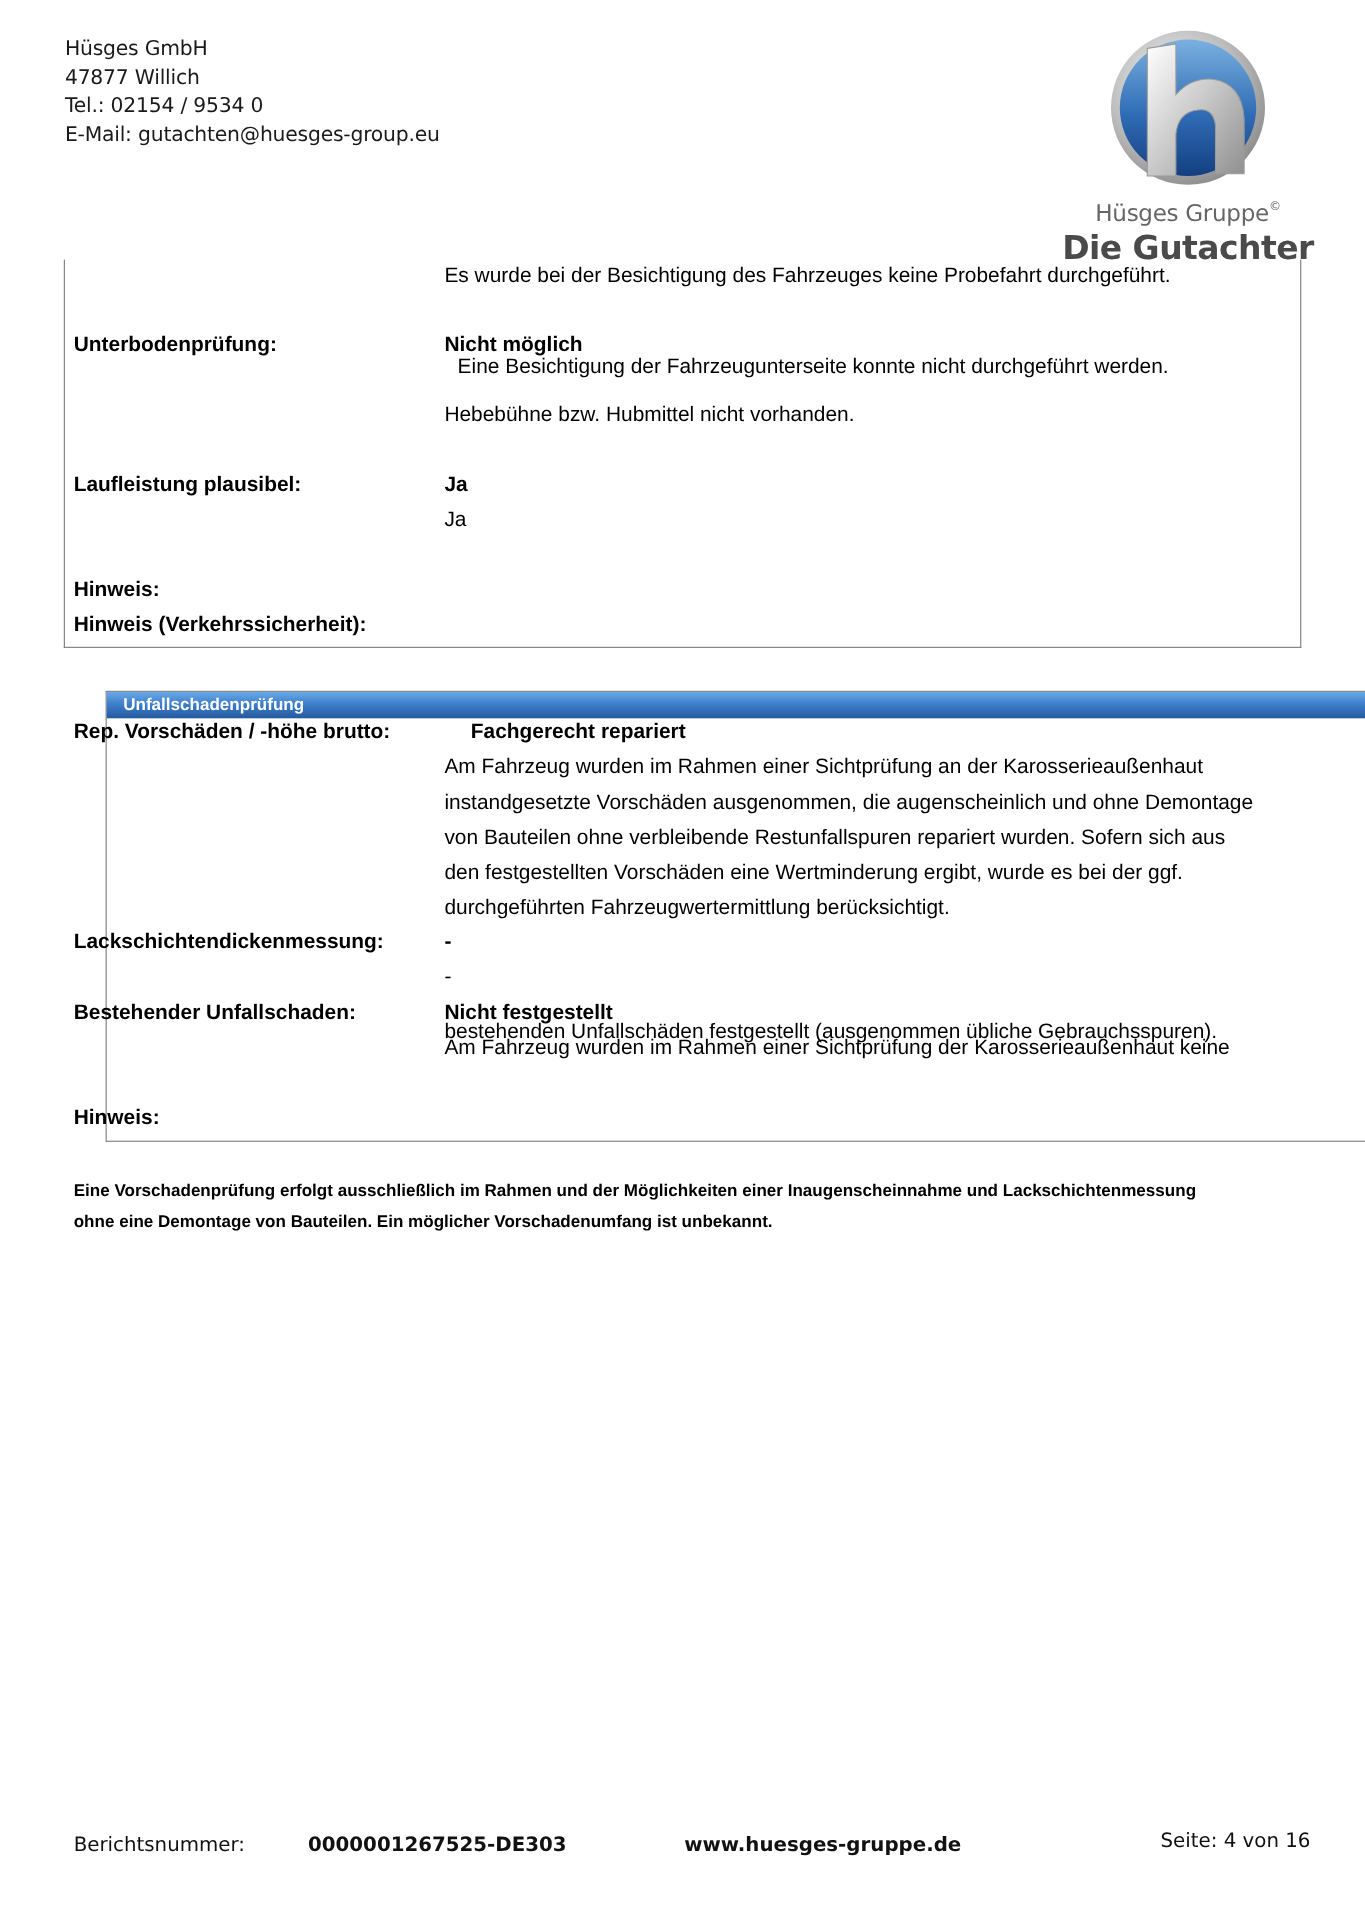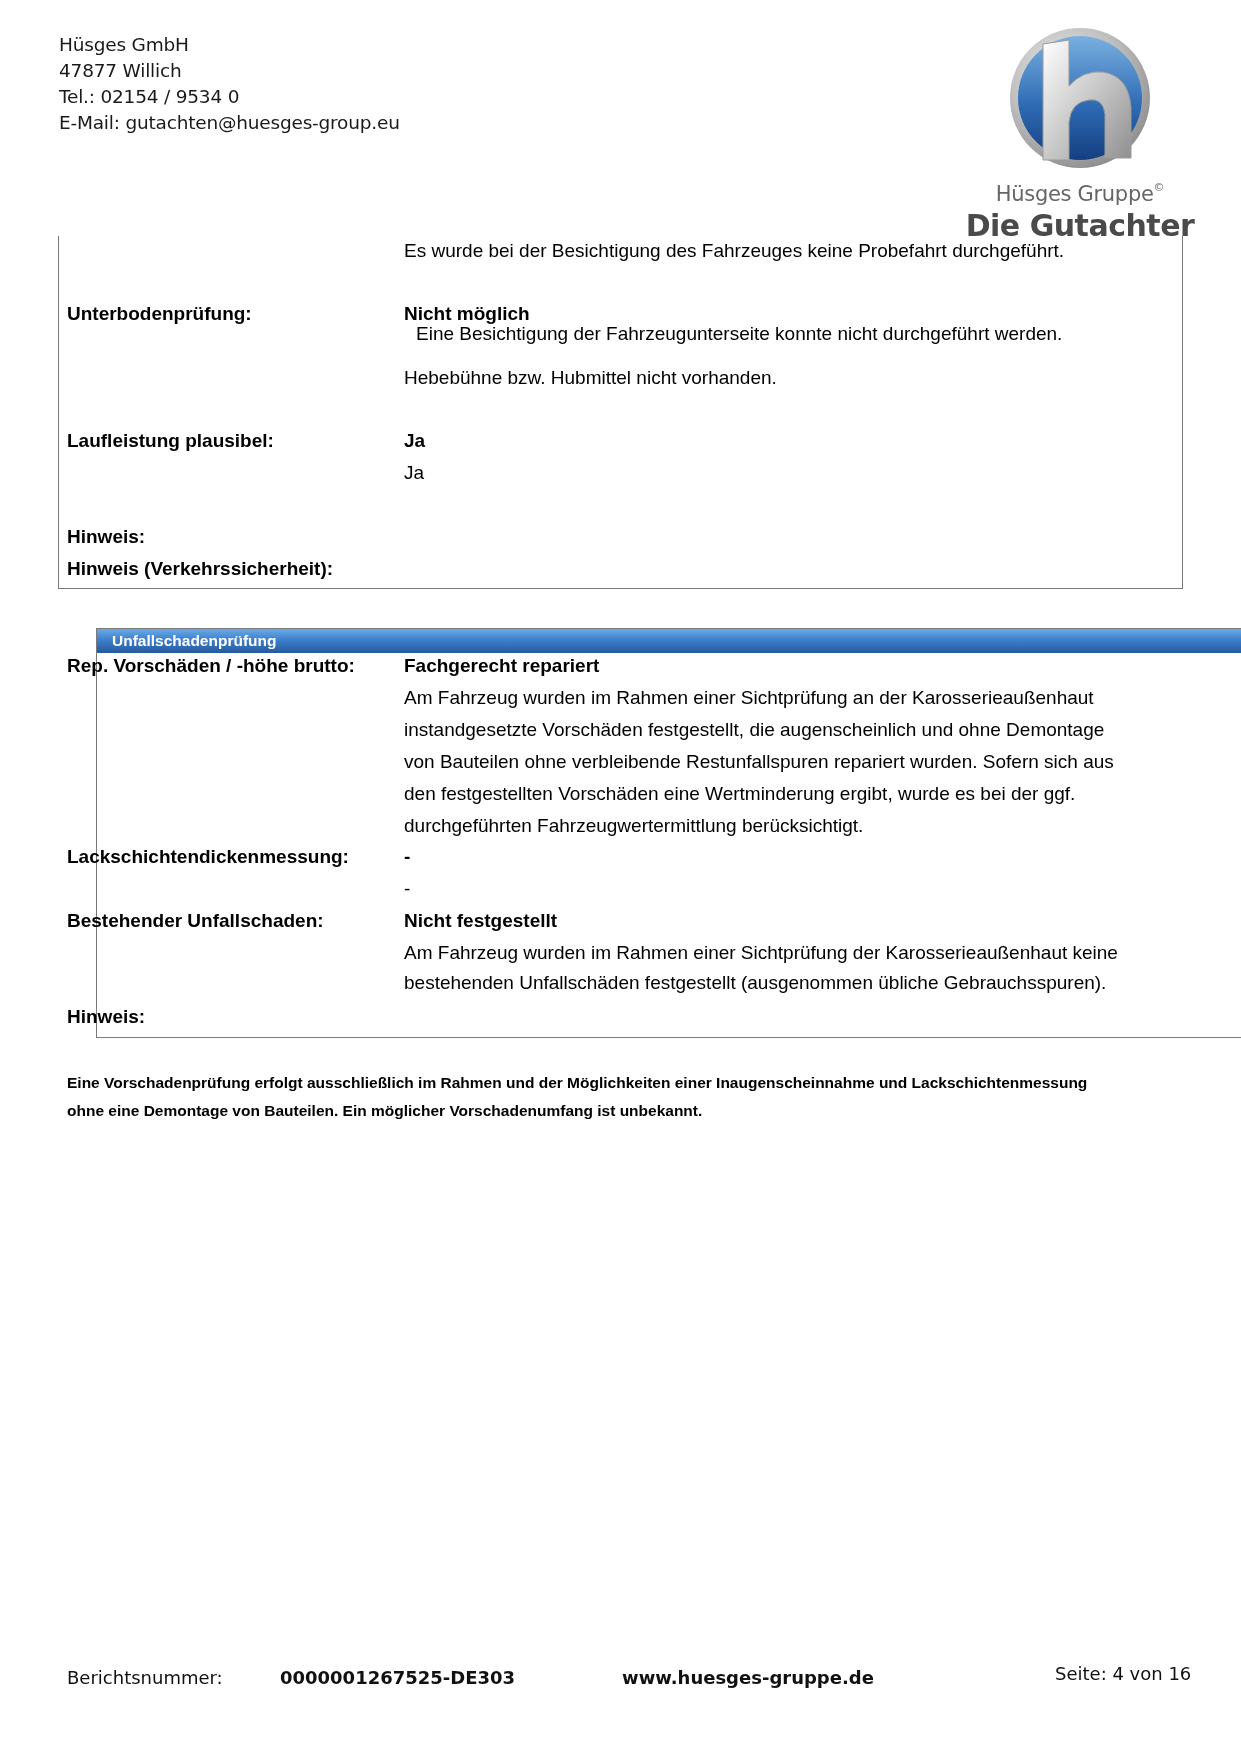--- a/index.html
+++ b/index.html
@@ -75,35 +75,35 @@
 <div class="t val" style="top:457px;">Ja</div>
 
 <div class="t lbl b" style="top:521px;">Hinweis:</div>
 <div class="t lbl b" style="top:553px;">Hinweis (Verkehrssicherheit):</div>
 
 <div class="frame2">
   <div class="sec-head">Unfallschadenprüfung</div>
 </div>
 
 <div class="t lbl b" style="top:650px;">Rep. Vorschäden / -höhe brutto:</div>
-<div class="t val b" style="top:650px;">Fachgerecht repariert</div>
+<div class="t val b" style="top:650px;margin-left:24px;">Fachgerecht repariert</div>
 <div class="t val" style="top:682px;">Am Fahrzeug wurden im Rahmen einer Sichtprüfung an der Karosserieaußenhaut</div>
-<div class="t val" style="top:714px;">instandgesetzte Vorschäden festgestellt, die augenscheinlich und ohne Demontage</div>
+<div class="t val" style="top:714px;">instandgesetzte Vorschäden ausgenommen, die augenscheinlich und ohne Demontage</div>
 <div class="t val" style="top:746px;">von Bauteilen ohne verbleibende Restunfallspuren repariert wurden. Sofern sich aus</div>
 <div class="t val" style="top:778px;">den festgestellten Vorschäden eine Wertminderung ergibt, wurde es bei der ggf.</div>
 <div class="t val" style="top:810px;">durchgeführten Fahrzeugwertermittlung berücksichtigt.</div>
 
 <div class="t lbl b" style="top:841px;">Lackschichtendickenmessung:</div>
 <div class="t val b" style="top:841px;">-</div>
 <div class="t val" style="top:873px;">-</div>
 
 <div class="t lbl b" style="top:905px;">Bestehender Unfallschaden:</div>
 <div class="t val b" style="top:905px;">Nicht festgestellt</div>
 <div class="t val" style="top:937px;">Am Fahrzeug wurden im Rahmen einer Sichtprüfung der Karosserieaußenhaut keine</div>
-<div class="t val" style="top:967px;">bestehenden Unfallschäden festgestellt (ausgenommen übliche Gebrauchsspuren).</div>
+<div class="t val" style="top:923px;">bestehenden Unfallschäden festgestellt (ausgenommen übliche Gebrauchsspuren).</div>
 
 <div class="t lbl b" style="top:1001px;">Hinweis:</div>
 
 <div class="note" style="top:1069px;">Eine Vorschadenprüfung erfolgt ausschließlich im Rahmen und der Möglichkeiten einer Inaugenscheinnahme und Lackschichtenmessung</div>
 <div class="note" style="top:1097px;">ohne eine Demontage von Bauteilen. Ein möglicher Vorschadenumfang ist unbekannt.</div>
 
 <div class="footer" style="left:67px;">Berichtsnummer:</div>
 <div class="footer" style="left:280px; font-weight:bold;">0000001267525-DE303</div>
 <div class="footer" style="left:610px; font-weight:bold;margin-left:12px;">www.huesges-gruppe.de</div>
 <div class="footer" style="left:1055px; top:1663px;">Seite: 4 von 16</div>

